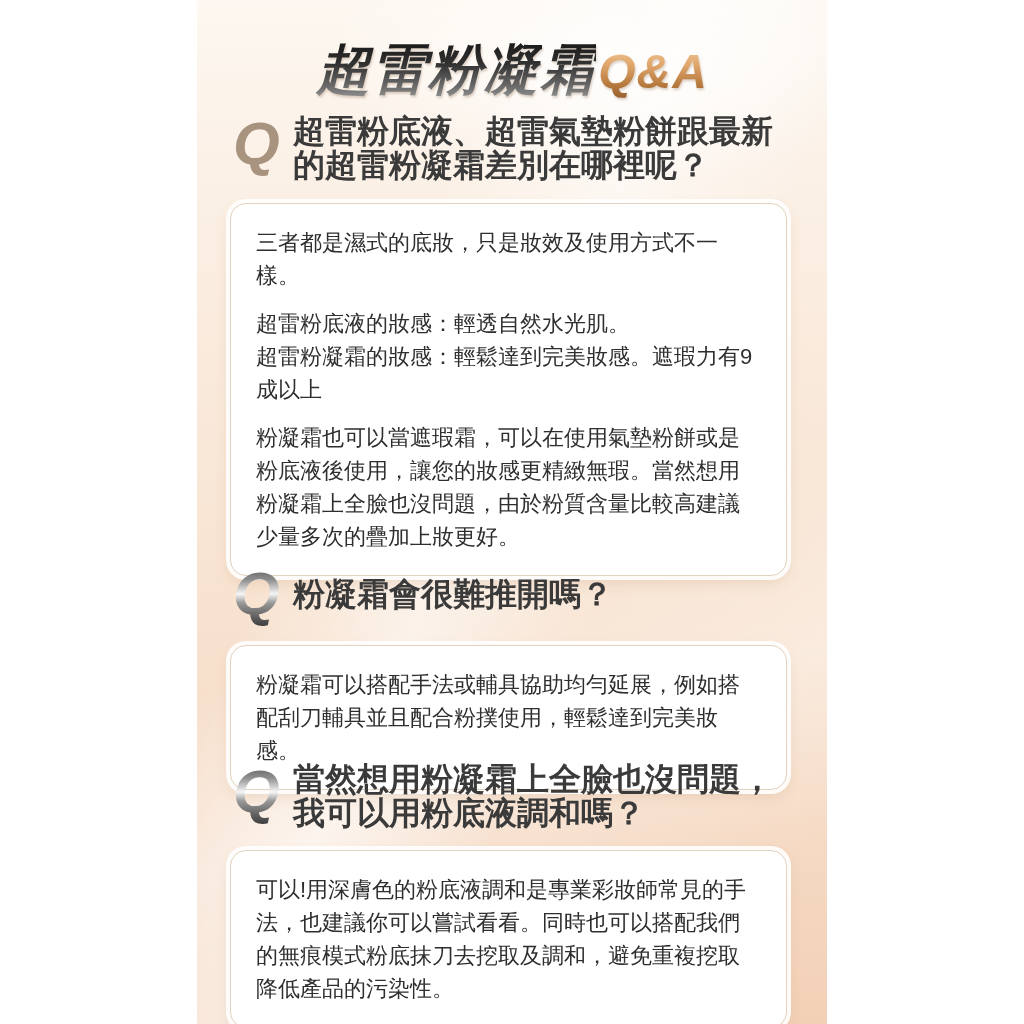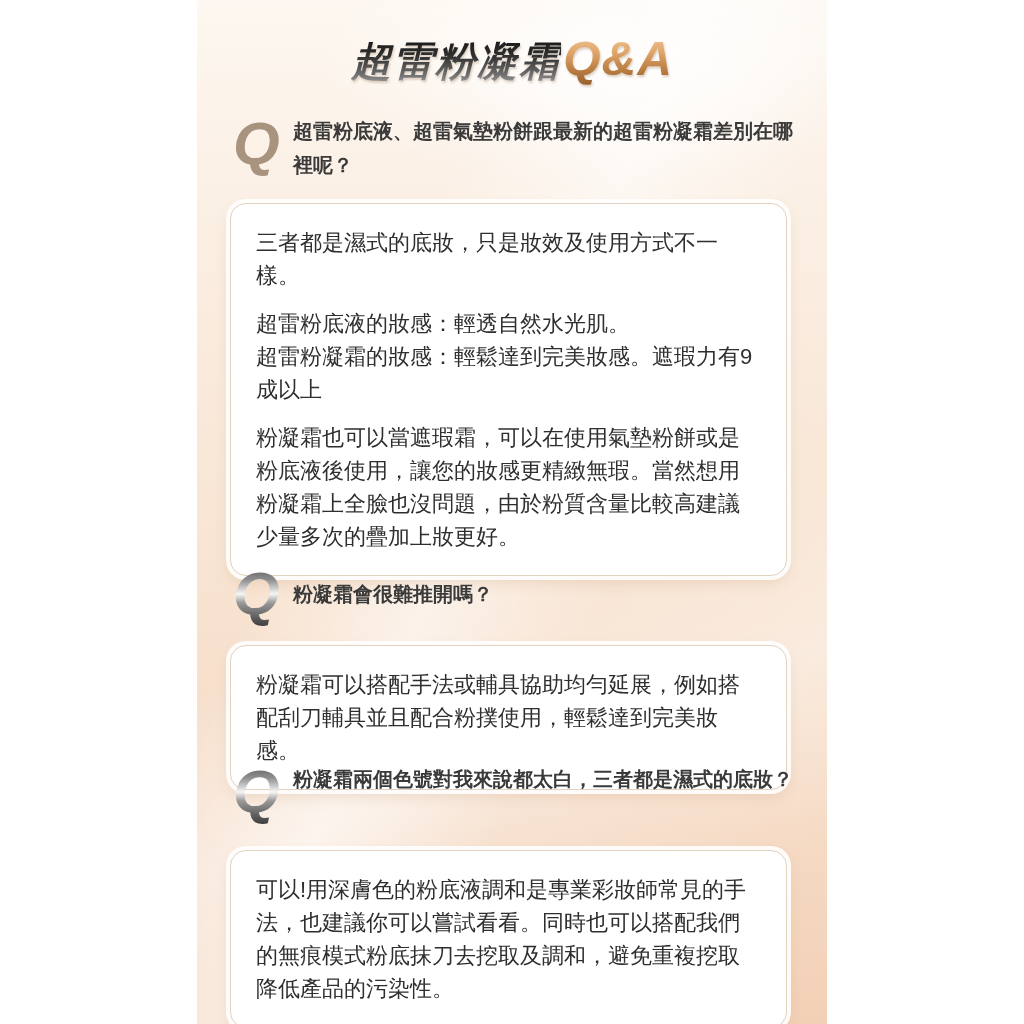--- a/index.html
+++ b/index.html
@@ -18,42 +18,42 @@
   .sheen { position: absolute; inset: 0; pointer-events: none;
     background: linear-gradient(160deg, rgba(255,255,255,0) 55%, rgba(255,255,255,0.35) 70%, rgba(255,255,255,0) 85%);
   }
   .title-row {
     position: absolute; top: 18px; left: 0; width: 100%;
     text-align: center; white-space: nowrap;
     filter: drop-shadow(1px 2px 1px rgba(130,90,55,0.28));
   }
   .title-brand {
     display: inline-block; font-style: italic; font-weight: 900;
-    font-size: 40px; letter-spacing: 2px;
+    font-size: 54px; letter-spacing: 2px;
     background: linear-gradient(180deg, #0f0f0f 0%, #333333 42%, #6f6f6f 74%, #b3b3b3 100%);
     -webkit-background-clip: text; background-clip: text; color: transparent; margin-top: 16px;
   }
   .title-qa {
     display: inline-block; font-style: italic; font-weight: 900;
     font-size: 48px; letter-spacing: 1px; margin-left: 2px;
     background: linear-gradient(180deg, #f3cd9e 0%, #e0a66b 38%, #b97c41 72%, #975f2d 100%);
     -webkit-background-clip: text; background-clip: text; color: transparent;
   }
   .q-row { position: absolute; left: 36px; width: 560px; display: flex; align-items: flex-start; }
   .q-marker {
     font-style: italic; font-weight: 900; font-size: 60px; line-height: 64px;
     width: 60px; flex: 0 0 60px; text-align: left;
   }
   .q-taupe { color: #a8937e; }
   .q-metal {
     background: linear-gradient(180deg, #4c4c4c 0%, #8f8f8f 28%, #f6f6f6 50%, #989898 64%, #3d3d3d 100%);
     -webkit-background-clip: text; background-clip: text; color: transparent;
   }
   .q-text {
-    font-size: 20px; font-weight: 700; color: #3a3a3a;
+    font-size: 32px; font-weight: 700; color: #3a3a3a;
     line-height: 34px; width: 508px; padding-top: 2px;
     letter-spacing: 0;
   }
   .q-row.single { align-items: center; }
   .q-row.single .q-text { padding-top: 0; }
   .answer-card {
     position: absolute; left: 33px; width: 557px;
     background: #ffffff; border: 1px solid #e2d2bf; border-radius: 16px;
     box-shadow: 0 0 0 4px rgba(255,255,255,0.9), 0 6px 14px rgba(198,156,116,0.30);
     padding: 22px 25px;
@@ -91,19 +91,19 @@
     <div class="q-row single" style="top:563px; height:62px;">
       <div class="q-marker q-metal">Q</div>
       <div class="q-text">粉凝霜會很難推開嗎？</div>
     </div>
     <div class="answer-card" style="top:645px;">
       <p>粉凝霜可以搭配手法或輔具協助均勻延展，例如搭配刮刀輔具並且配合粉撲使用，輕鬆達到完美妝感。</p>
     </div>
 
     <div class="q-row" style="top:760px;">
       <div class="q-marker q-metal">Q</div>
-      <div class="q-text">粉凝霜兩個色號對我來說都太白，三者都是濕式的底妝？</div>
+      <div class="q-text">當然想用粉凝霜上全臉也沒問題，我可以用粉底液調和嗎？</div>
     </div>
     <div class="answer-card" style="top:850px;">
       <p>可以!用深膚色的粉底液調和是專業彩妝師常見的手法，也建議你可以嘗試看看。同時也可以搭配我們的無痕模式粉底抹刀去挖取及調和，避免重複挖取降低產品的污染性。</p>
     </div>
   </div>
 </div>
 
 </body></html>

